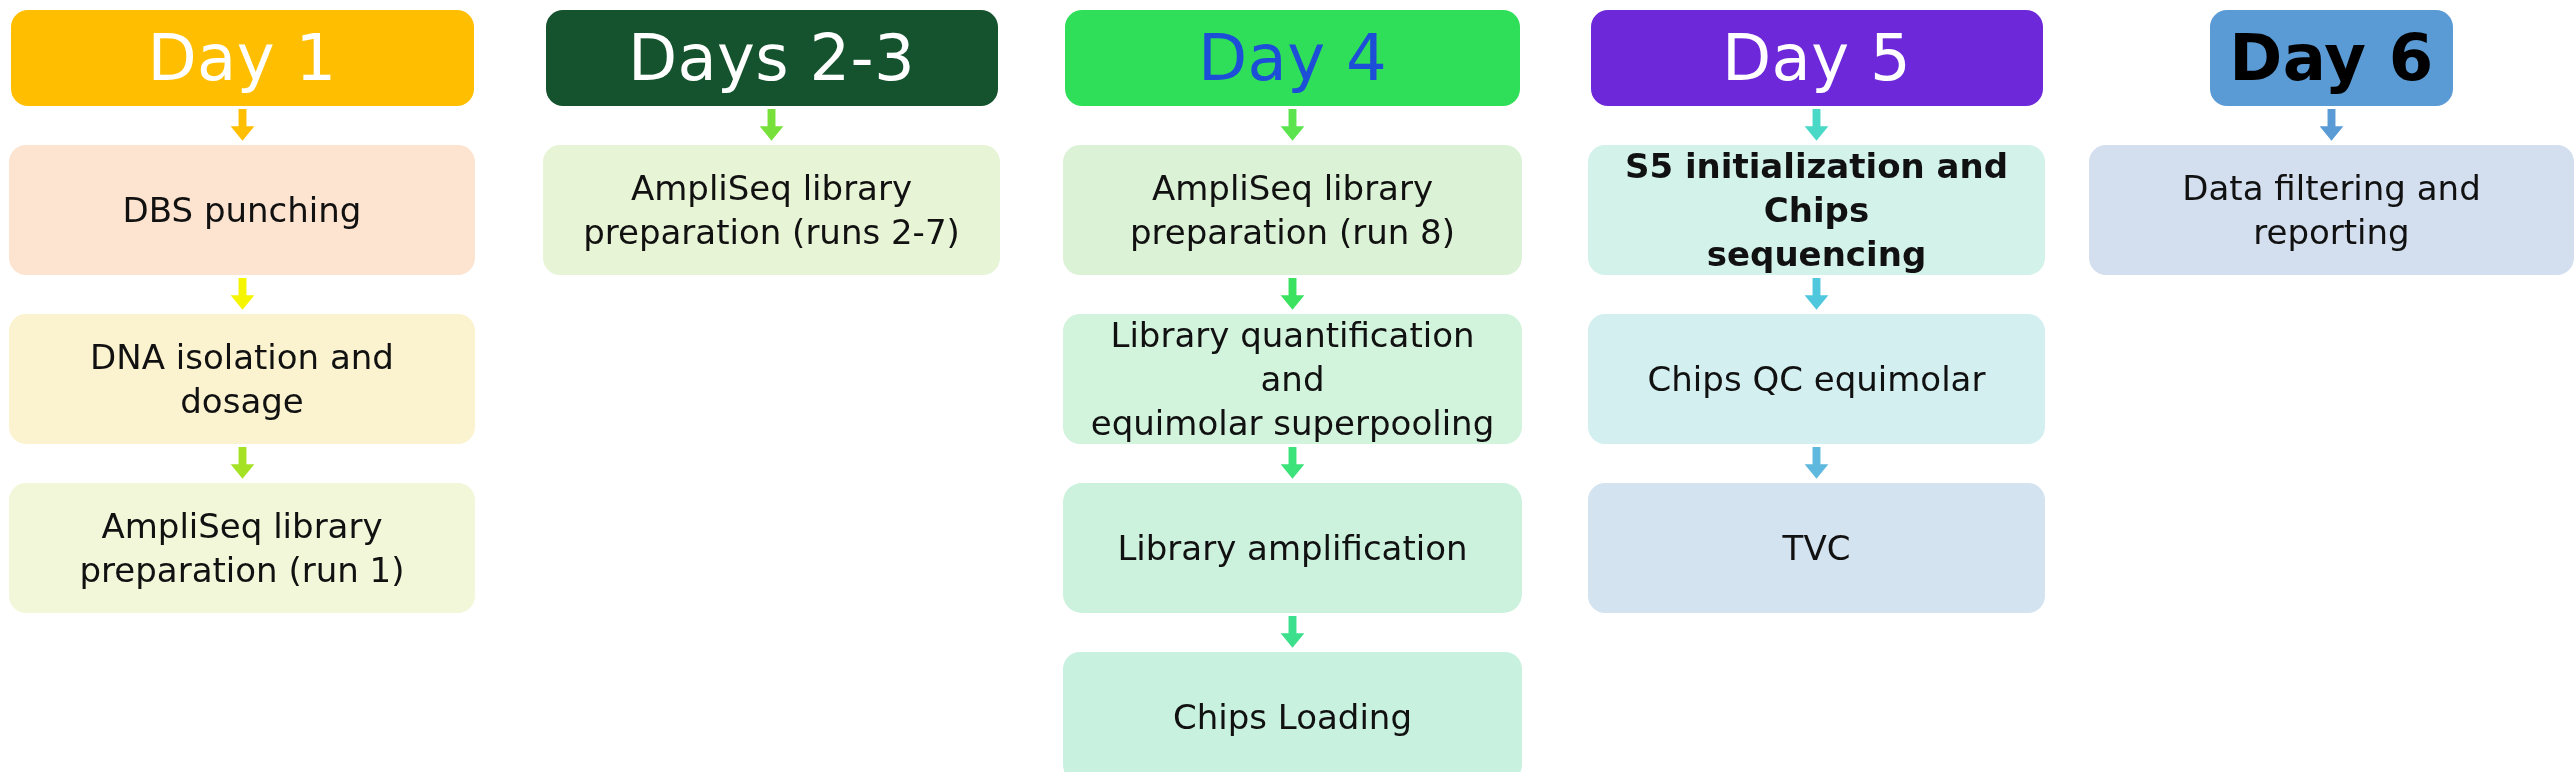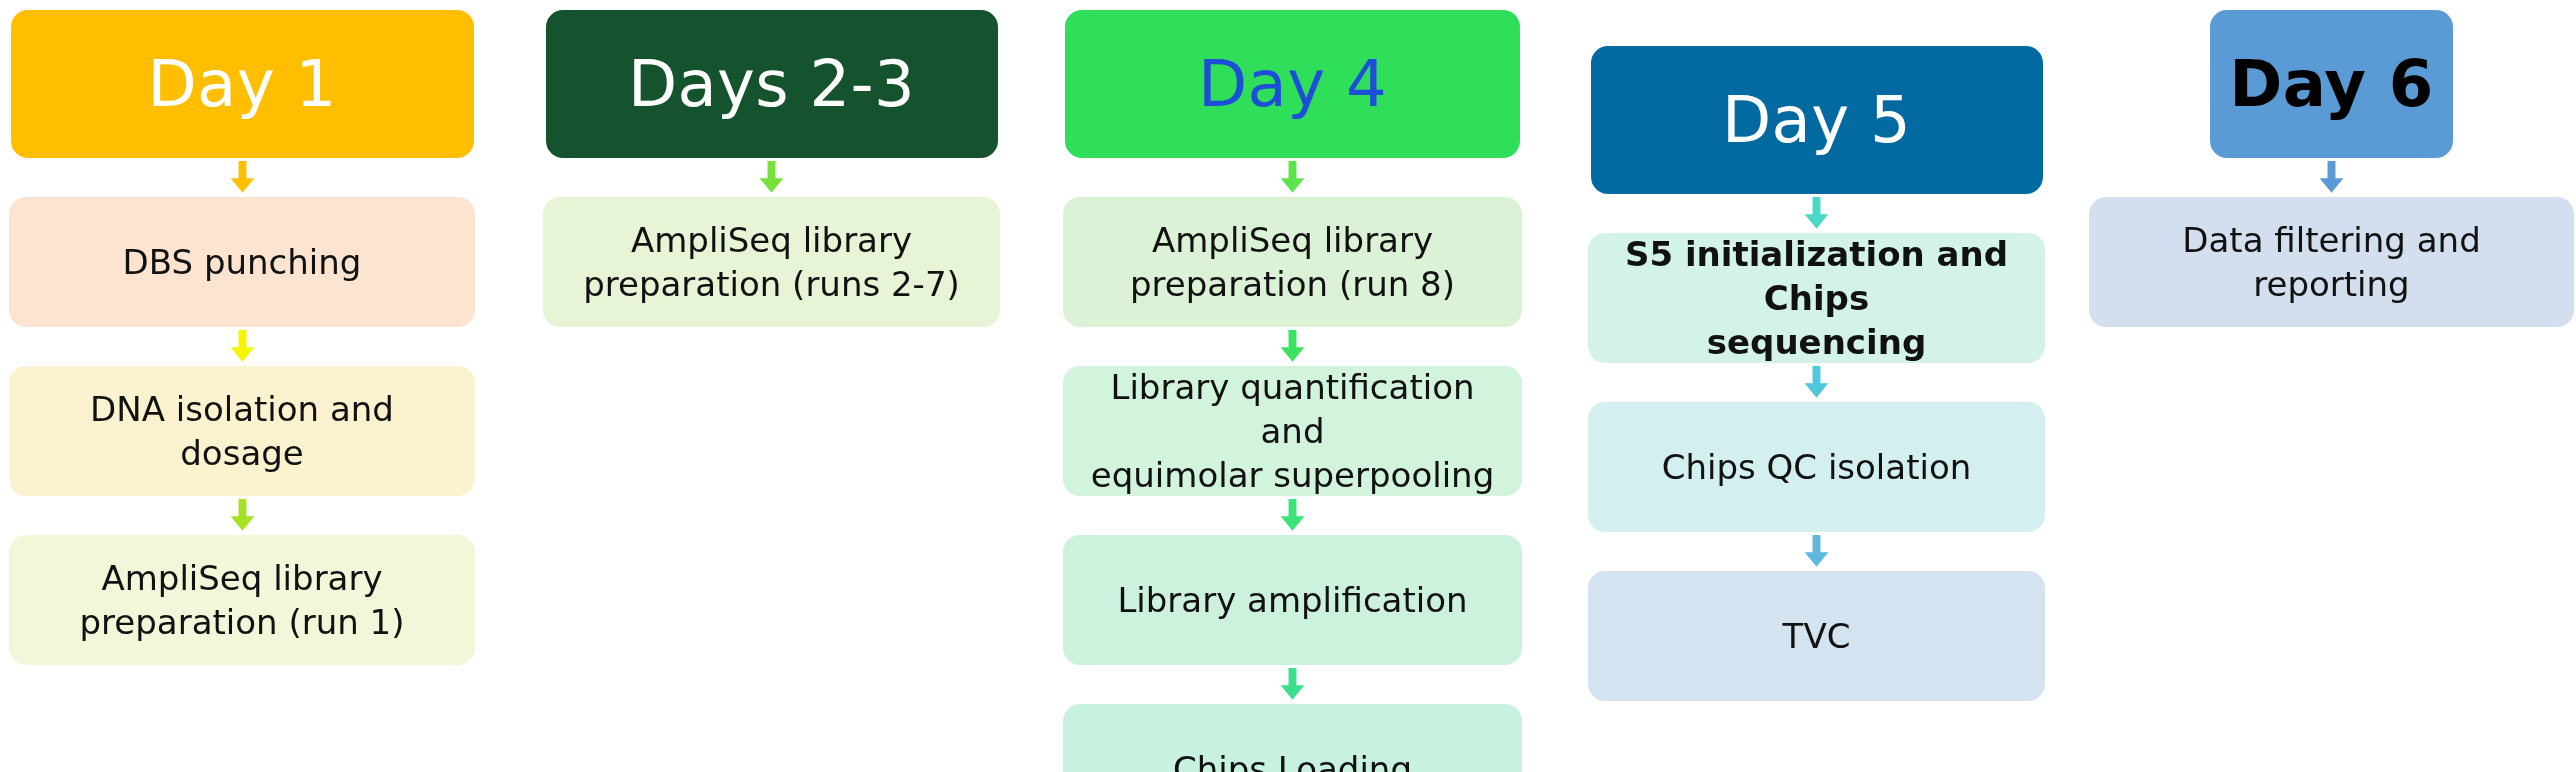--- a/index.html
+++ b/index.html
@@ -17,21 +17,21 @@
   .column{
     position:absolute;
     top:0;
     display:flex;
     flex-direction:column;
     align-items:center;
   }
   .day-header{
     box-sizing:border-box;
     width:100%;
-    height:148px;
+    height:96px;
     border-radius:17px;
     display:flex;
     align-items:center;
     justify-content:center;
     color:#ffffff;
     font-size:64px;
     font-weight:400;
     letter-spacing:0.3px;
     line-height:1;
     white-space:nowrap;
@@ -112,43 +112,43 @@
           <path d="M16 0 H28 V26 H40 L22 48 L4 26 H16 Z" fill="#3BE260"></path>
         </svg>
       </div>
       <div class="step h2" style="background: rgb(210, 243, 220);">Library quantification and
 equimolar superpooling</div>
       <div class="arrow">
         <svg width="29" height="33" viewBox="0 0 44 50">
           <path d="M16 0 H28 V26 H40 L22 48 L4 26 H16 Z" fill="#3CE27A"></path>
         </svg>
       </div>
-      <div class="step h1" style="background: rgb(204, 242, 221);">Library amplification</div>
+      <div class="step h1" style="background: rgb(204, 242, 221); border-radius: 19px;">Library amplification</div>
       <div class="arrow">
         <svg width="29" height="33" viewBox="0 0 44 50">
           <path d="M16 0 H28 V26 H40 L22 48 L4 26 H16 Z" fill="#3BDF8C"></path>
         </svg>
       </div>
       <div class="step h1" style="background: rgb(200, 241, 223);">Chips Loading</div>
     </div>
     <div class="column" style="left: 1588px; width: 457px; top: 9.8px;">
-      <div class="day-header" style="background: #0369a1; color: rgb(255, 255, 255); width: 452px; margin-top: 36px;">Day 5</div>
+      <div class="day-header" style="background: #6d28d9; color: rgb(255, 255, 255); width: 452px;">Day 5</div>
       <div class="arrow">
         <svg width="29" height="33" viewBox="0 0 44 50">
           <path d="M16 0 H28 V26 H40 L22 48 L4 26 H16 Z" fill="#4AD9C6"></path>
         </svg>
       </div>
       <div class="step h2" style="background: rgb(211, 242, 234); font-weight: bold;">S5 initialization and Chips
 sequencing</div>
       <div class="arrow">
         <svg width="29" height="33" viewBox="0 0 44 50">
           <path d="M16 0 H28 V26 H40 L22 48 L4 26 H16 Z" fill="#4FC8DE"></path>
         </svg>
       </div>
-      <div class="step h1" style="background: rgb(211, 239, 240);">Chips QC isolation</div>
+      <div class="step h1" style="background: rgb(211, 239, 240);">Chips QC equimolar</div>
       <div class="arrow">
         <svg width="29" height="33" viewBox="0 0 44 50">
           <path d="M16 0 H28 V26 H40 L22 48 L4 26 H16 Z" fill="#5FB8DD"></path>
         </svg>
       </div>
       <div class="step h1" style="background: rgb(211, 227, 240);">TVC</div>
     </div>
     <div class="column" style="left: 2089px; width: 485px; top: 9.8px;">
       <div class="day-header" style="background: rgb(91, 155, 213); color: #000000; width: 243px; font-weight: bold;">Day 6</div>
       <div class="arrow">

